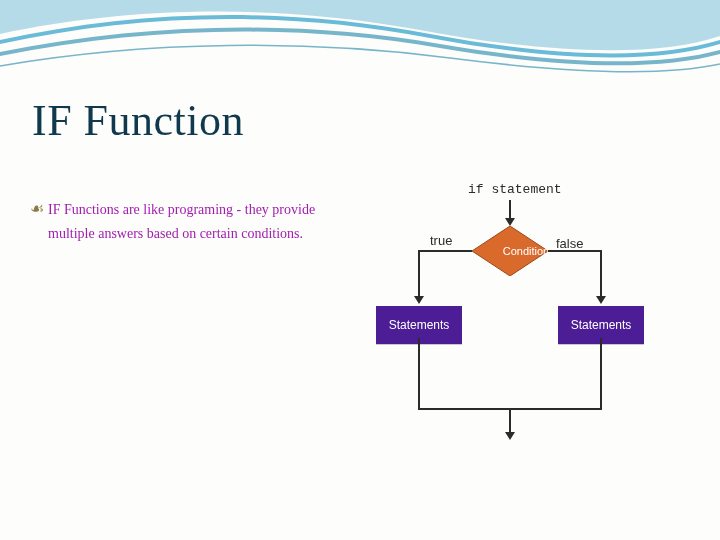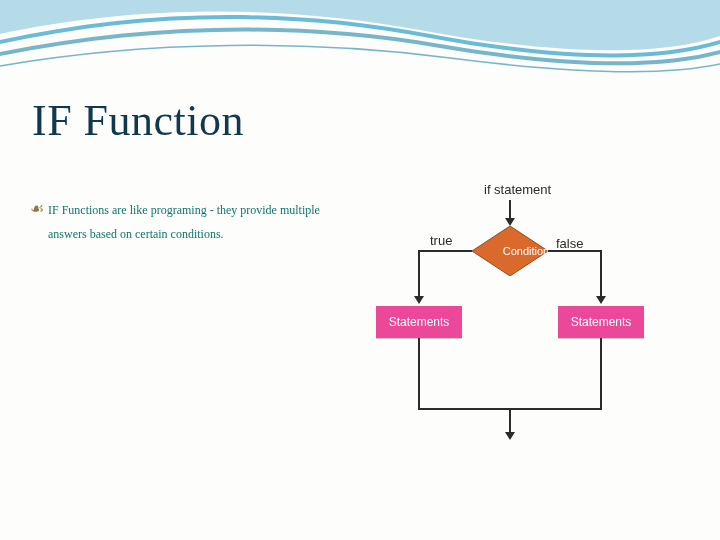--- a/index.html
+++ b/index.html
@@ -42,23 +42,23 @@
     flex: 0 0 300px;
     display: flex;
   }
   .bullet-icon {
     flex: 0 0 18px;
     font-size: 16px;
     line-height: 22px;
     color: #8c7b46;
   }
   .bullet-text {
-    font-size: 12px;
+    font-size: 14px;
     line-height: 24px;
-    color: #0f766e;
+    color: #a21caf;
   }
   .diagram-col {
     flex: 1;
     position: relative;
     height: 300px;
   }
   .diagram {
     position: absolute;
     top: -10px;
     left: 40px;
@@ -86,22 +86,22 @@
     display: flex;
     align-items: center;
     justify-content: center;
     color: #fff;
     font-family: Arial, sans-serif;
     font-size: 11px;
   }
   .stmt-box {
     position: absolute;
     width: 86px;
-    height: 32px;
-    background: #ec4899;
+    height: 38px;
+    background: #4c1d95;
     color: #fff;
     font-family: Arial, sans-serif;
     font-size: 12px;
     display: flex;
     align-items: center;
     justify-content: center;
     box-shadow: 0 1px 0 rgba(0,0,0,0.2);
   }
   .arrowhead {
     position: absolute;
@@ -135,21 +135,21 @@
 
 <div class="body-row">
   <div class="text-col">
     <span class="bullet-icon">☙</span>
     <span class="bullet-text">IF Functions are like programing - they provide multiple answers based on certain conditions.</span>
   </div>
 
   <div class="diagram-col">
     <div class="diagram">
 
-      <div class="dlabel" style="left:114px; top:-6px;">if statement</div>
+      <div class="dlabel" style="left:98px; top:-6px;font-family:Liberation Mono, monospace;">if statement</div>
       <div class="vline" style="left:139px; top:12px; height:20px;"></div>
       <div class="arrowhead" style="left:135px; top:30px;"></div>
 
       <div class="cond-diamond">
         <svg width="76" height="50" viewBox="0 0 76 50">
           <polygon points="38,0 76,25 38,50 0,25" fill="#d96a2b" stroke="#9a4a1e" stroke-width="1"></polygon>
         </svg>
         <div class="cond-text">Condition</div>
       </div>
 

